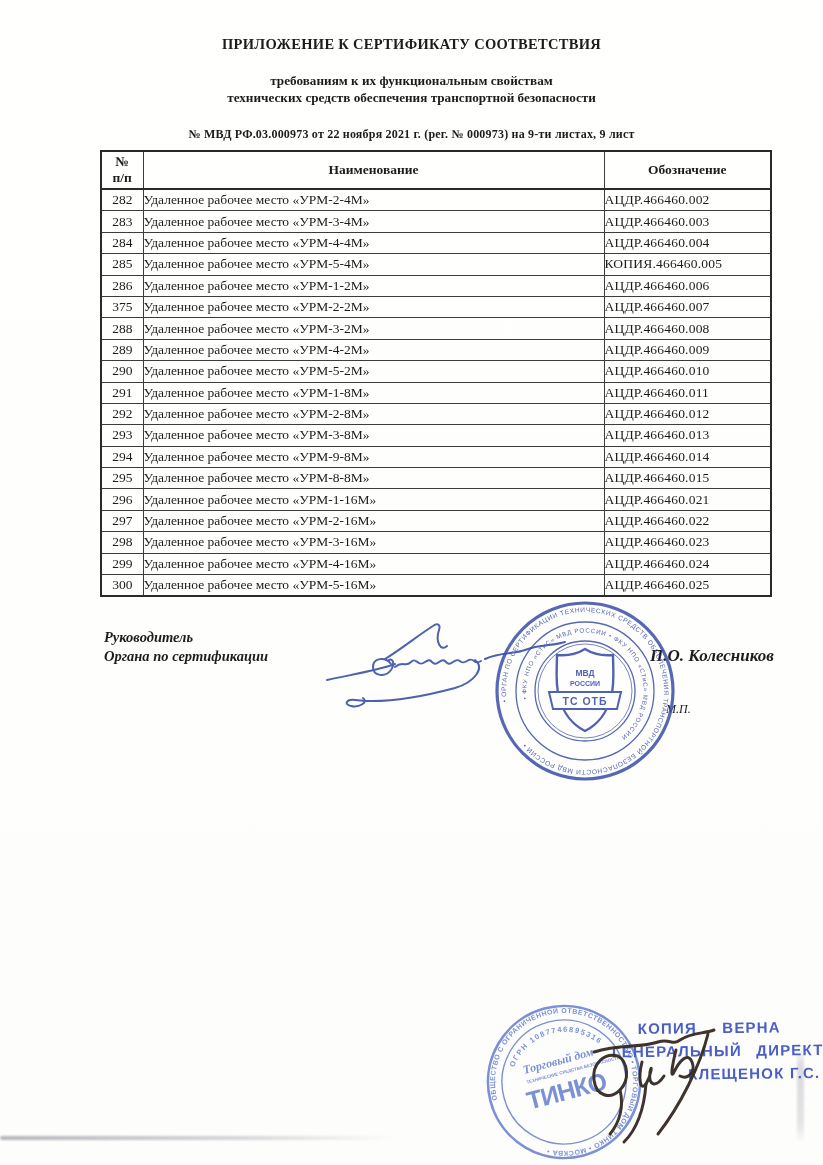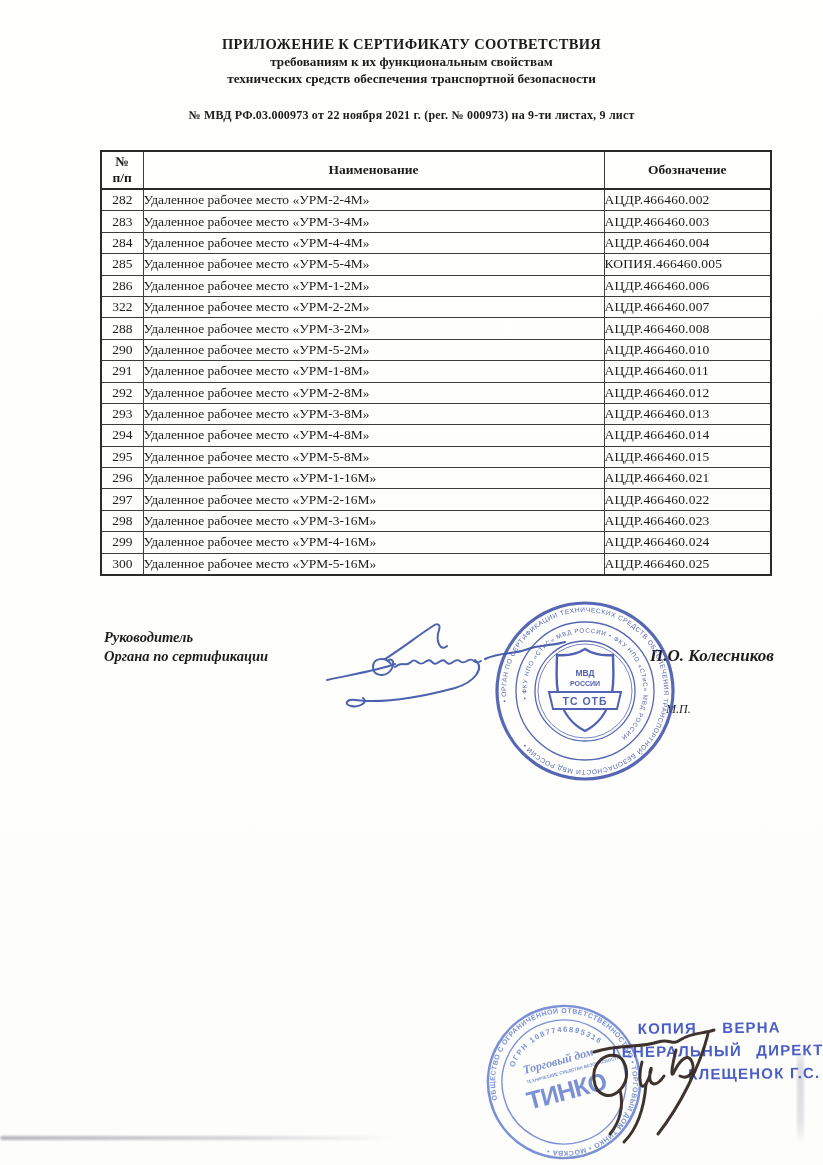--- a/index.html
+++ b/index.html
@@ -2,21 +2,21 @@
 <html><head>
 <meta charset="utf-8">
 <style>
   html,body{margin:0;padding:0;}
   body{width:823px;height:1165px;background:#fff;}
   .page{position:relative;width:823px;height:1165px;overflow:hidden;
         background:linear-gradient(180deg,#fffffe 0%,#fdfdfb 100%);
         font-family:"Liberation Serif",serif;color:#1c1c1c;}
   
   .doc-header{position:absolute;left:0;top:36px;width:823px;text-align:center;}
-  .t1{font-size:14.5px;font-weight:bold;letter-spacing:.3px;margin-bottom:0;}
+  .t1{font-size:14.5px;font-weight:bold;letter-spacing:.3px;margin-bottom:19px;}
   .t2{font-size:13.2px;font-weight:bold;line-height:17px;}
   .tnum{font-size:12px;font-weight:bold;margin-top:21px;letter-spacing:.2px;}
   
   table.cert{position:absolute;left:100px;top:150px;width:670px;border-collapse:collapse;
              table-layout:fixed;font-size:13.5px;}
   table.cert th,table.cert td{border:1px solid #3c3c3c;}
   table.cert{border:2px solid #2a2a2a;}
   table.cert thead th{font-weight:bold;text-align:center;padding:2px 0;line-height:16px;
              border-bottom:2px solid #2a2a2a;vertical-align:middle;}
   table.cert td{height:20.4px;line-height:18px;padding:0;white-space:nowrap;overflow:hidden;}
@@ -97,30 +97,35 @@
           <td class="c-num">285</td>
           <td class="c-name">Удаленное рабочее место «УРМ-5-4М»</td>
           <td class="c-desig">КОПИЯ.466460.005</td>
         </tr>
         <tr>
           <td class="c-num">286</td>
           <td class="c-name">Удаленное рабочее место «УРМ-1-2М»</td>
           <td class="c-desig">АЦДР.466460.006</td>
         </tr>
         <tr>
-          <td class="c-num">322</td>
+          <td class="c-num">375</td>
           <td class="c-name">Удаленное рабочее место «УРМ-2-2М»</td>
           <td class="c-desig">АЦДР.466460.007</td>
         </tr>
         <tr>
           <td class="c-num">288</td>
           <td class="c-name">Удаленное рабочее место «УРМ-3-2М»</td>
           <td class="c-desig">АЦДР.466460.008</td>
         </tr>
         <tr>
+          <td class="c-num">289</td>
+          <td class="c-name">Удаленное рабочее место «УРМ-4-2М»</td>
+          <td class="c-desig">АЦДР.466460.009</td>
+        </tr>
+        <tr>
           <td class="c-num">290</td>
           <td class="c-name">Удаленное рабочее место «УРМ-5-2М»</td>
           <td class="c-desig">АЦДР.466460.010</td>
         </tr>
         <tr>
           <td class="c-num">291</td>
           <td class="c-name">Удаленное рабочее место «УРМ-1-8М»</td>
           <td class="c-desig">АЦДР.466460.011</td>
         </tr>
         <tr>
@@ -128,26 +133,26 @@
           <td class="c-name">Удаленное рабочее место «УРМ-2-8М»</td>
           <td class="c-desig">АЦДР.466460.012</td>
         </tr>
         <tr>
           <td class="c-num">293</td>
           <td class="c-name">Удаленное рабочее место «УРМ-3-8М»</td>
           <td class="c-desig">АЦДР.466460.013</td>
         </tr>
         <tr>
           <td class="c-num">294</td>
-          <td class="c-name">Удаленное рабочее место «УРМ-4-8М»</td>
+          <td class="c-name">Удаленное рабочее место «УРМ-9-8М»</td>
           <td class="c-desig">АЦДР.466460.014</td>
         </tr>
         <tr>
           <td class="c-num">295</td>
-          <td class="c-name">Удаленное рабочее место «УРМ-5-8М»</td>
+          <td class="c-name">Удаленное рабочее место «УРМ-8-8М»</td>
           <td class="c-desig">АЦДР.466460.015</td>
         </tr>
         <tr>
           <td class="c-num">296</td>
           <td class="c-name">Удаленное рабочее место «УРМ-1-16М»</td>
           <td class="c-desig">АЦДР.466460.021</td>
         </tr>
         <tr>
           <td class="c-num">297</td>
           <td class="c-name">Удаленное рабочее место «УРМ-2-16М»</td>

